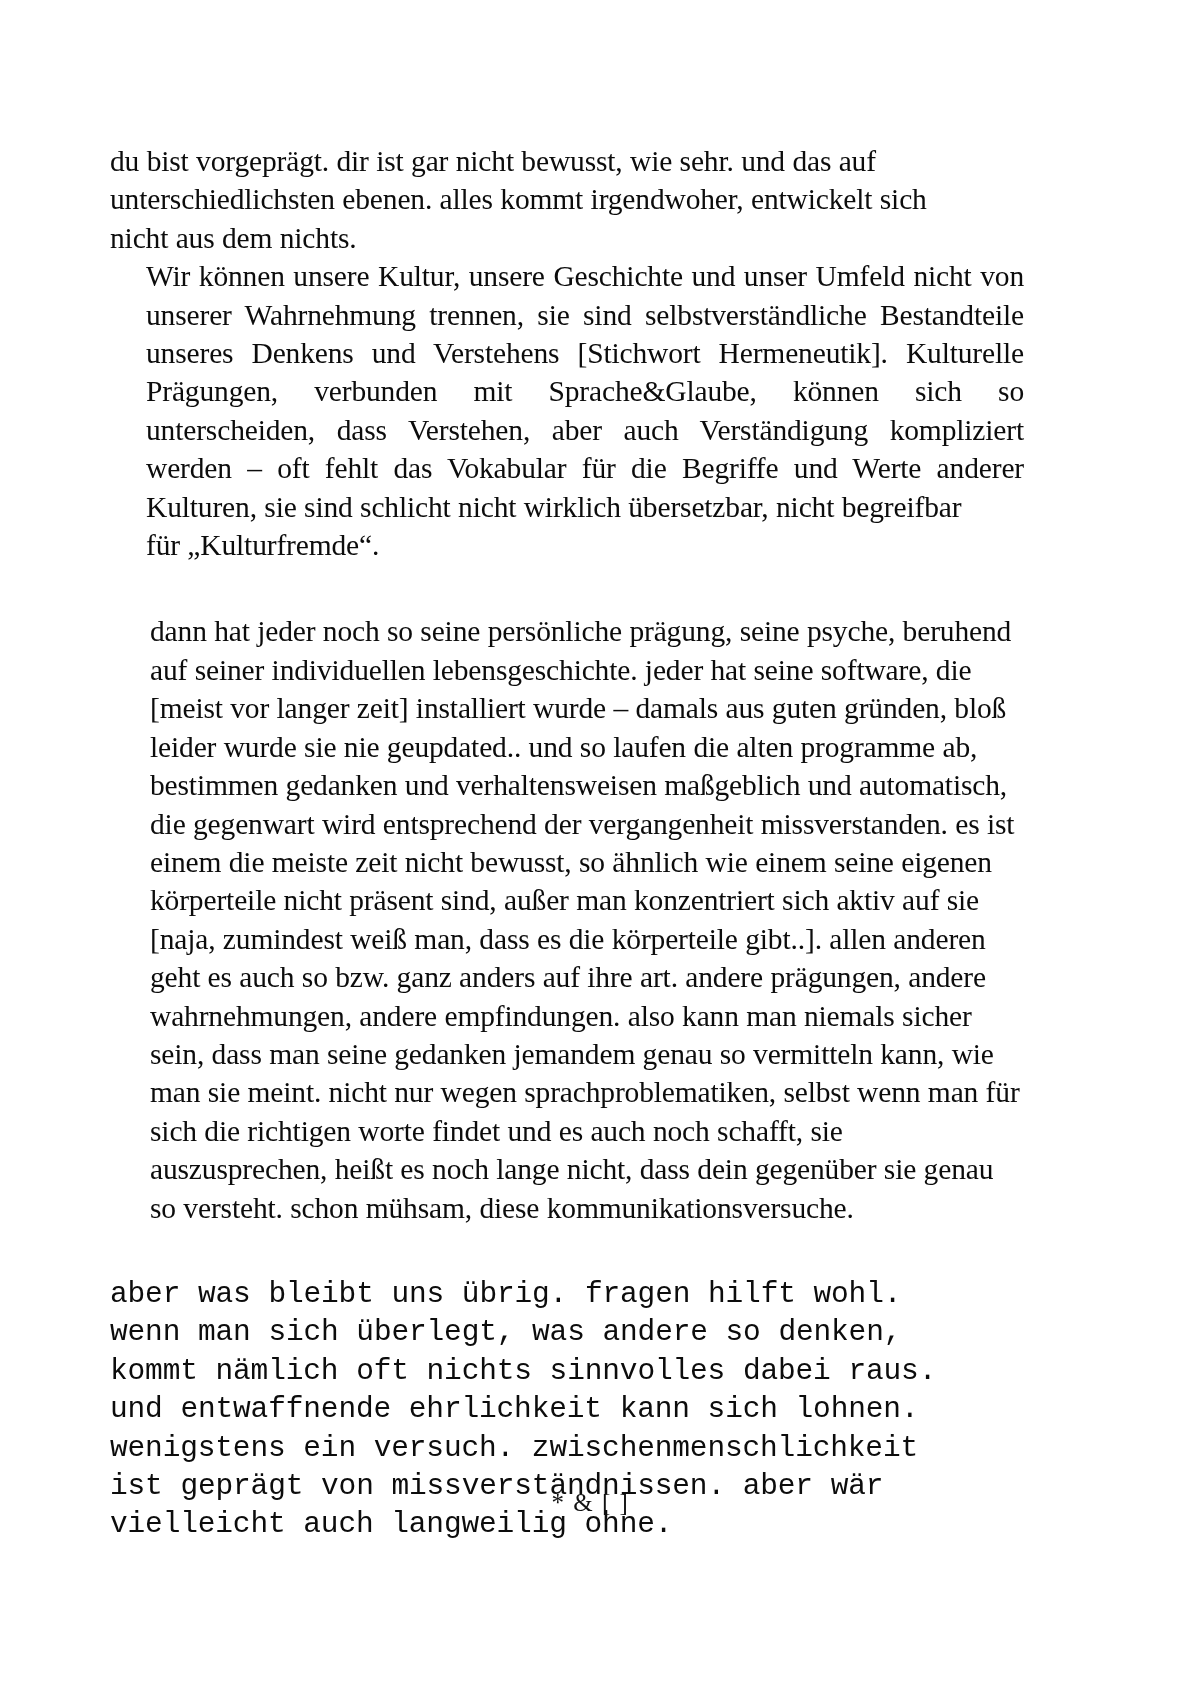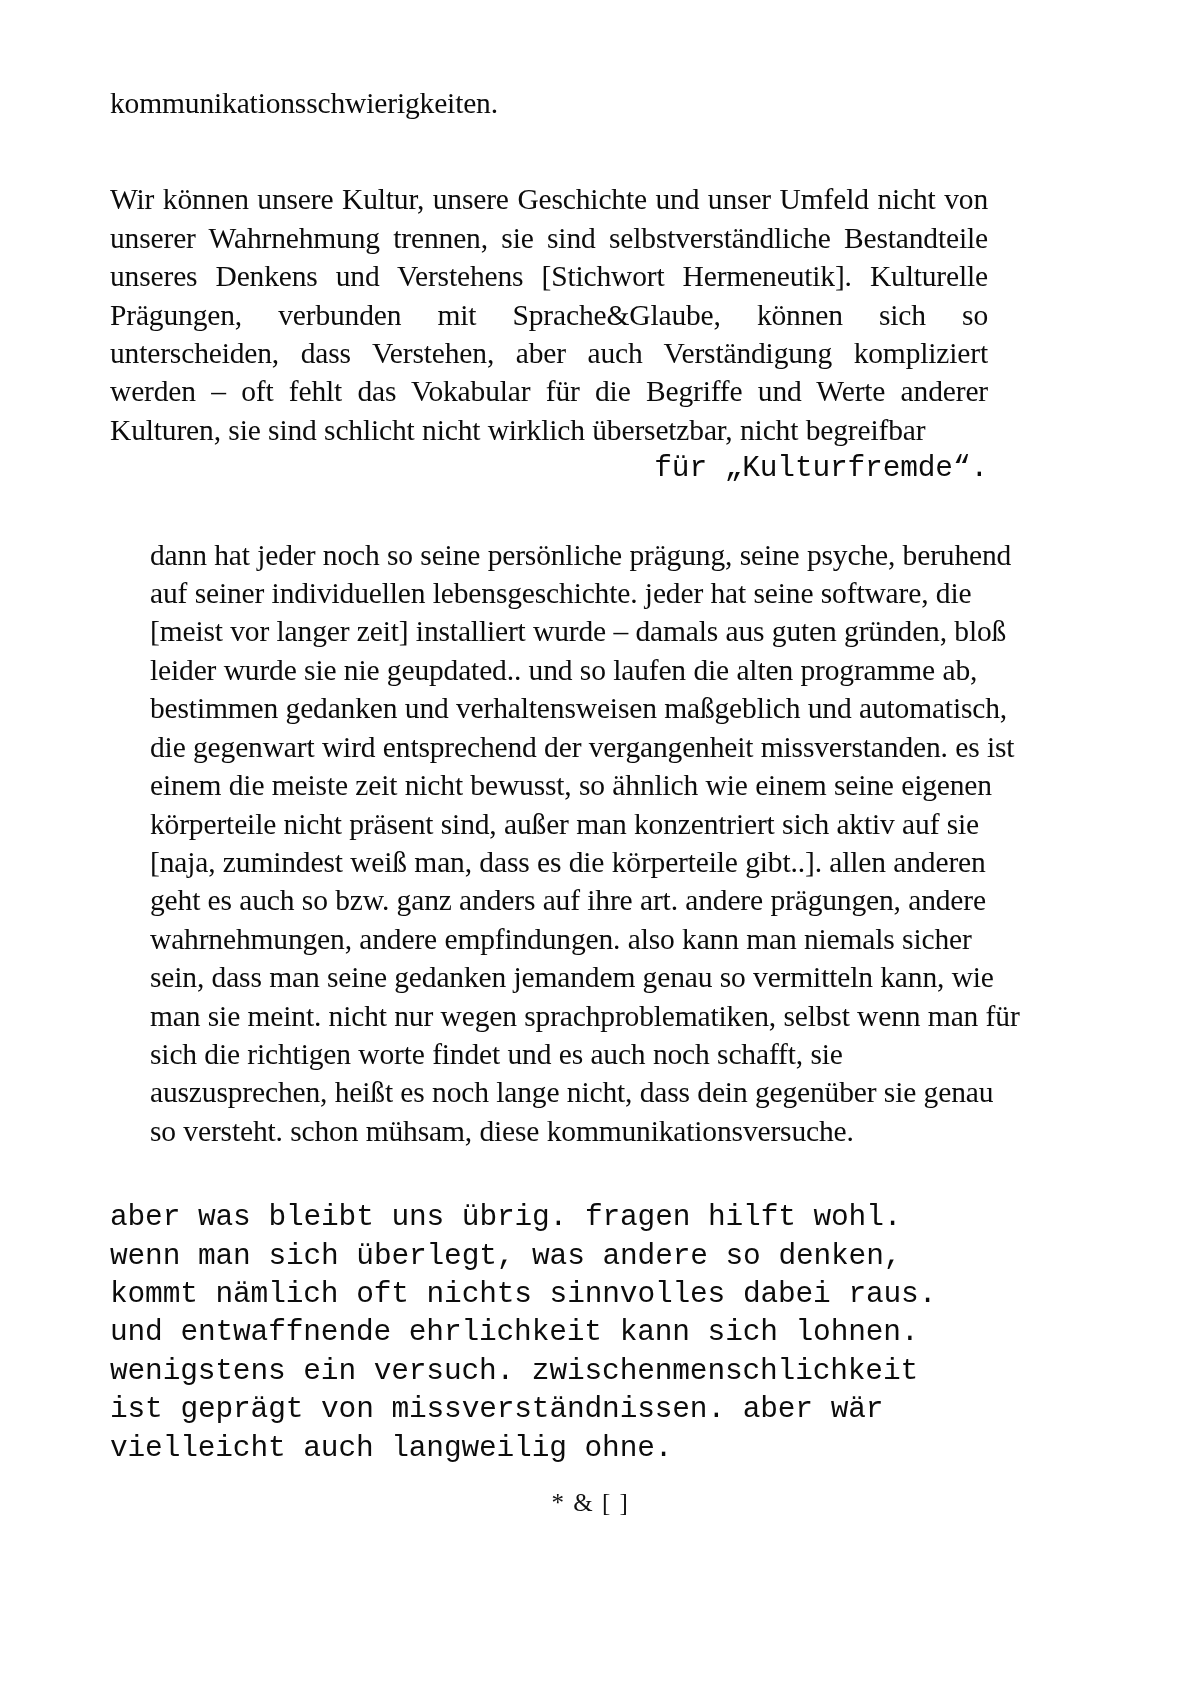--- a/index.html
+++ b/index.html
@@ -40,22 +40,21 @@
   }
 
   .para.justified {
     text-align: justify;
     text-justify: inter-word;
   }
 
   
   .para.justified > .last-line {
     display: block;
-    text-align: right;
-    font-family: Liberation Mono, monospace;
+    text-align: left;
   }
 
   .gap-lg { height: 58px; }
   .gap-md { height: 48px; }
 
   
   .opening { }
 
   .footer-mark {
     position: absolute;
@@ -65,35 +64,35 @@
     text-align: center;
     font-family: "Liberation Serif", "DejaVu Serif", serif;
     font-size: 25px;
     line-height: 30px;
     color: #111111;
     letter-spacing: 1.5px;
   }
 
   
   .w-ragged { width: 878px; }
-  .w-just   { width: 878px; }
+  .w-just   { width: 878px; margin-left: 36px; }
   .w-para3  { width: 870px; margin-left: 40px; }
   .w-para4  { width: 870px; font-family: Liberation Mono, monospace; }
 </style>
 </head>
 <body>
 
 <div class="page">
 
   <div class="content">
 
-    <p class="para opening w-ragged">kommunikationsschwierigkeiten.</p>
 
     <div class="gap-lg"></div>
 
+    <p class="para w-ragged">du bist vorgeprägt. dir ist gar nicht bewusst, wie sehr. und das auf unterschiedlichsten ebenen. alles kommt irgendwoher, entwickelt sich nicht aus dem nichts.</p>
 
     <p class="para justified w-just"><span>Wir können unsere Kultur, unsere Geschichte und unser Umfeld nicht von unserer Wahrnehmung trennen, sie sind selbstverständliche Bestandteile unseres Denkens und Verstehens [Stichwort Hermeneutik]. Kulturelle Prägungen, verbunden mit Sprache&amp;Glaube, können sich so unterscheiden, dass Verstehen, aber auch Verständigung kompliziert werden – oft fehlt das Vokabular für die Begriffe und Werte anderer Kulturen, sie sind schlicht nicht wirklich übersetzbar, nicht begreifbar</span> <span class="last-line">für „Kulturfremde“.</span></p>
 
     <div class="gap-md"></div>
 
     <p class="para w-para3">dann hat jeder noch so seine persönliche prägung, seine psyche, beruhend auf seiner individuellen lebensgeschichte. jeder hat seine software, die [meist vor langer zeit] installiert wurde – damals aus guten gründen, bloß leider wurde sie nie geupdated.. und so laufen die alten programme ab, bestimmen gedanken und verhaltensweisen maßgeblich und automatisch, die gegenwart wird entsprechend der vergangenheit missverstanden. es ist einem die meiste zeit nicht bewusst, so ähnlich wie einem seine eigenen körperteile nicht präsent sind, außer man konzentriert sich aktiv auf sie [naja, zumindest weiß man, dass es die körperteile gibt..]. allen anderen geht es auch so bzw. ganz anders auf ihre art. andere prägungen, andere wahrnehmungen, andere empfindungen. also kann man niemals sicher sein, dass man seine gedanken jemandem genau so vermitteln kann, wie man sie meint. nicht nur wegen sprachproblematiken, selbst wenn man für sich die richtigen worte findet und es auch noch schafft, sie auszusprechen, heißt es noch lange nicht, dass dein gegenüber sie genau so versteht. schon mühsam, diese kommunikationsversuche.</p>
 
     <div class="gap-md"></div>
 
     <p class="para w-para4">aber was bleibt uns übrig. fragen hilft wohl. wenn man sich überlegt, was andere so denken, kommt nämlich oft nichts sinnvolles dabei raus. und entwaffnende ehrlichkeit kann sich lohnen. wenigstens ein versuch. zwischenmenschlichkeit ist geprägt von missverständnissen. aber wär vielleicht auch langweilig ohne.</p>

